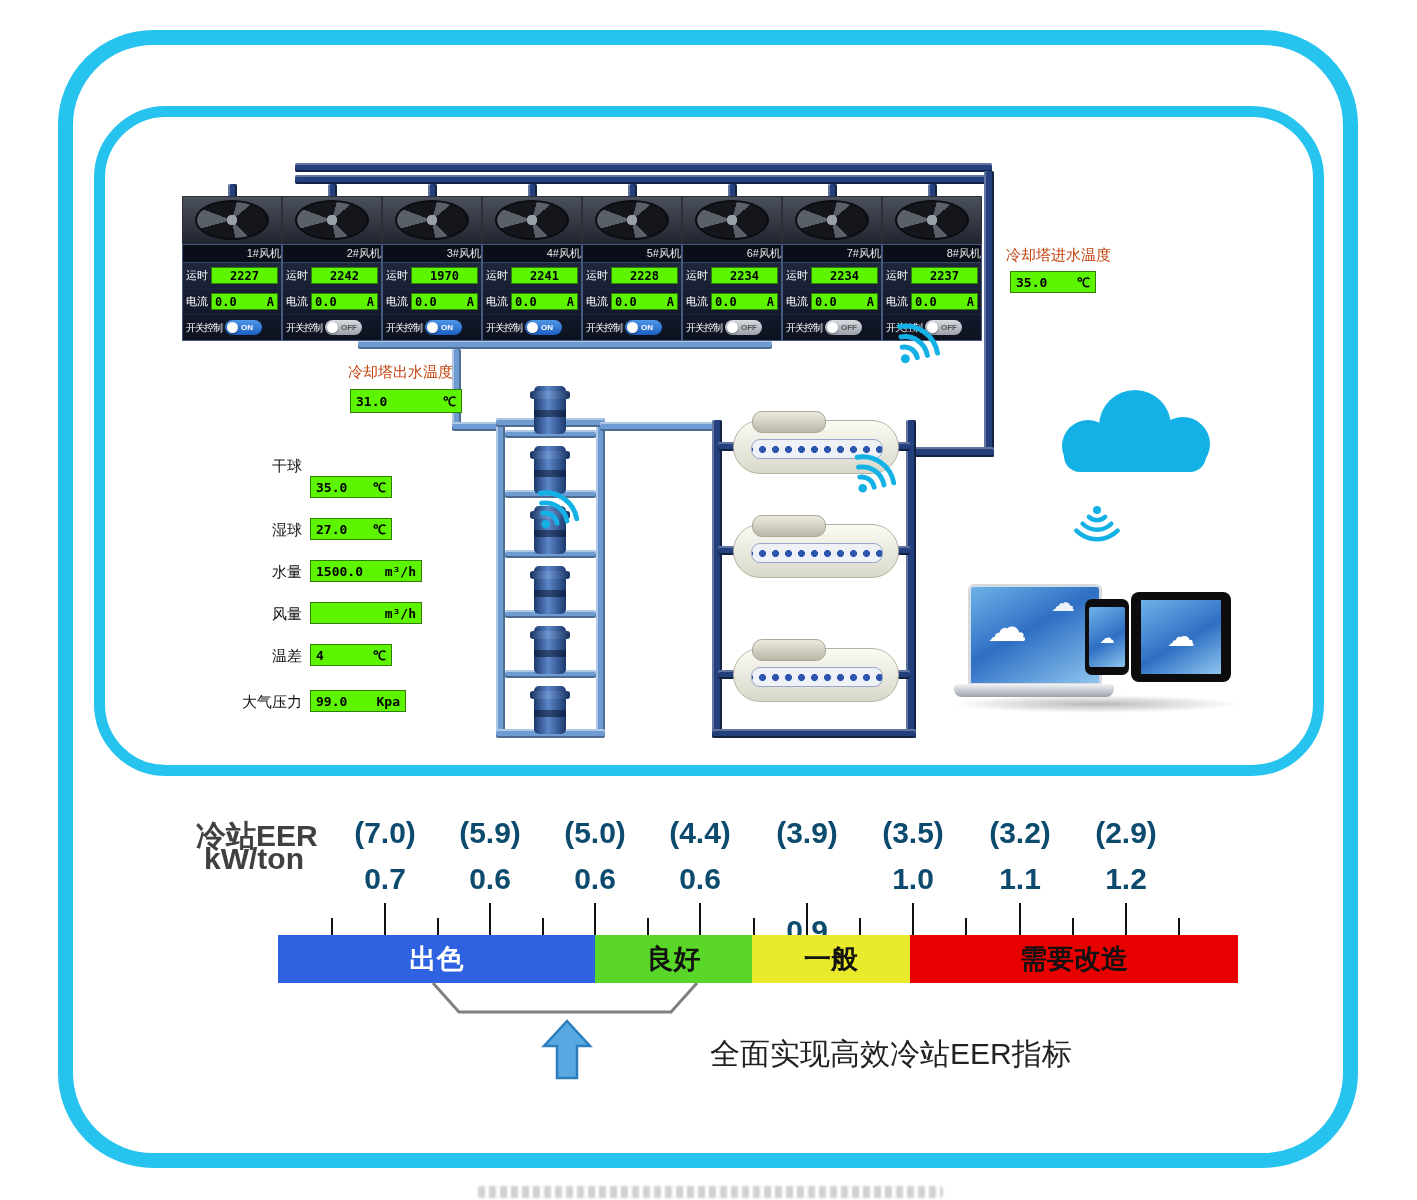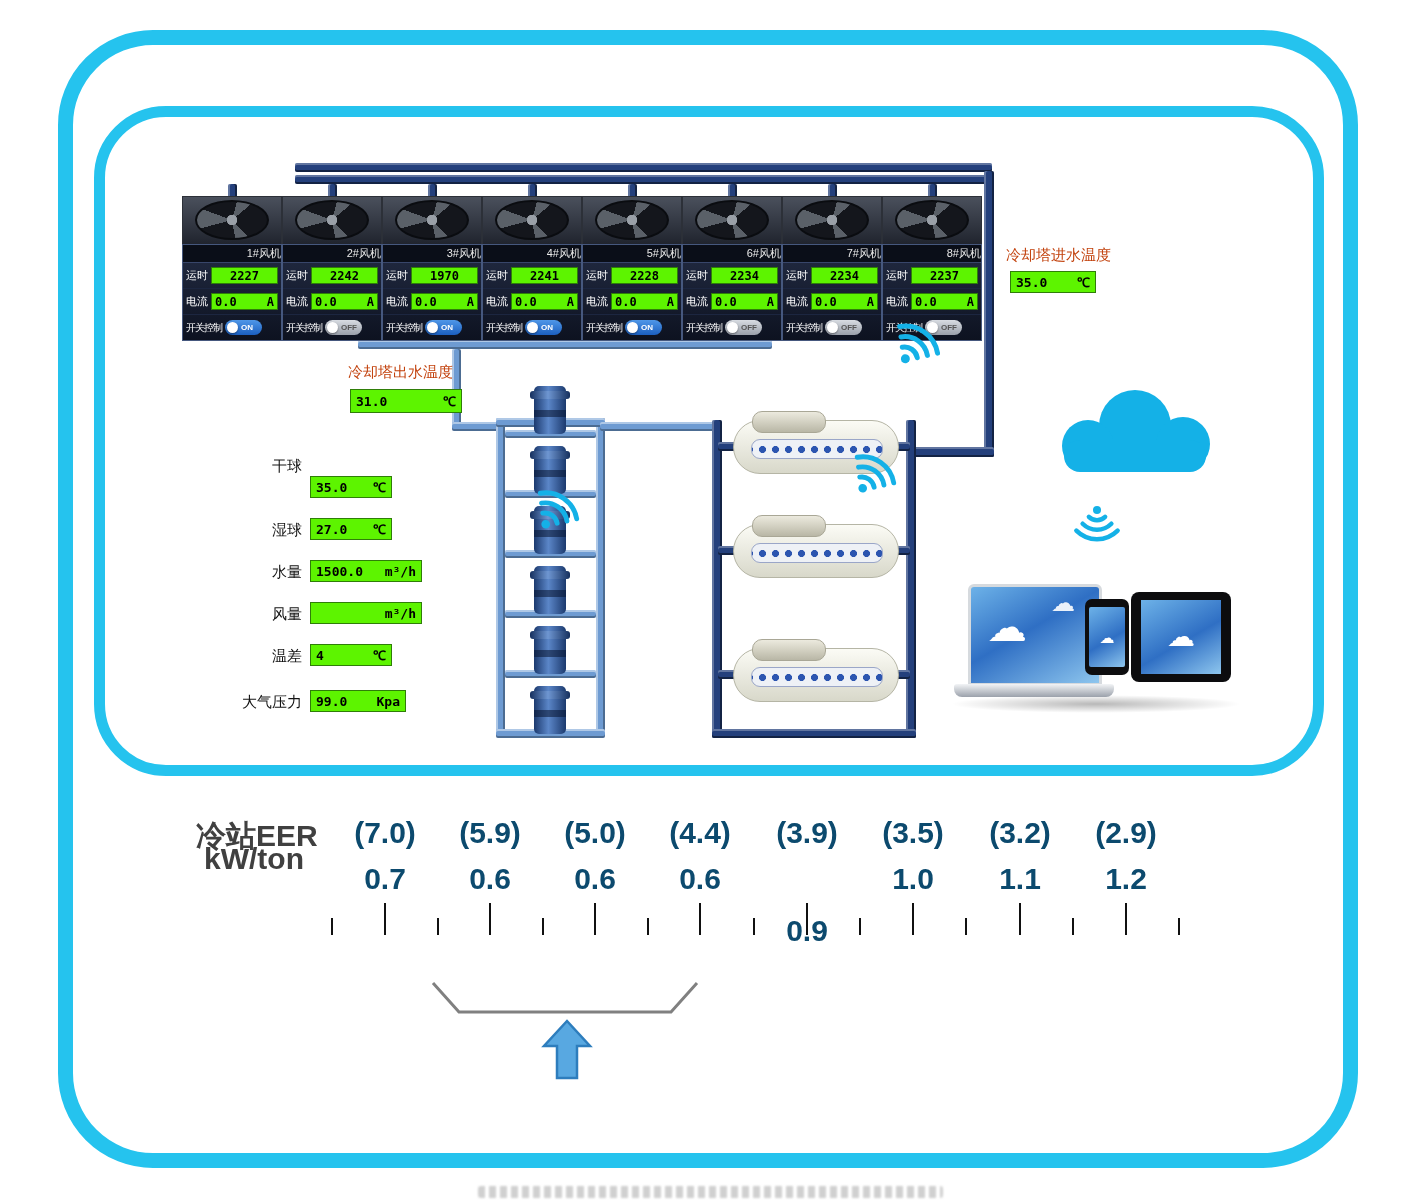--- a/index.html
+++ b/index.html
@@ -506,24 +506,39 @@
   <div class="tick" style="left:331px;top:918px;height:17px"></div>
   <div class="tick" style="left:437px;top:918px;height:17px"></div>
   <div class="tick" style="left:542px;top:918px;height:17px"></div>
   <div class="tick" style="left:647px;top:918px;height:17px"></div>
   <div class="tick" style="left:753px;top:918px;height:17px"></div>
   <div class="tick" style="left:859px;top:918px;height:17px"></div>
   <div class="tick" style="left:965px;top:918px;height:17px"></div>
   <div class="tick" style="left:1072px;top:918px;height:17px"></div>
   <div class="tick" style="left:1178px;top:918px;height:17px"></div>
 
+  <div class="bar">
+    <div class="seg" style="width: 317px; background: rgb(46, 98, 224); color: rgb(255, 255, 255);">
+        <span>出色</span>
+      </div>
+    <div class="seg" style="width: 157px; background: rgb(90, 214, 41); color: rgb(17, 17, 17);">
+        <span>良好</span>
+      </div>
+    <div class="seg" style="width: 158px; background: rgb(233, 234, 44); color: rgb(17, 17, 17);">
+        <span>一般</span>
+      </div>
+    <div class="seg" style="width: 328px; background: rgb(232, 0, 0); color: rgb(17, 17, 17);">
+        <span>需要改造</span>
+      </div>
+  </div>
 
   <svg class="abs" style="left:420px;top:980px" width="290" height="36" viewBox="0 0 290 36">
     <polyline points="13,3 39,32 251,32 277,3" fill="none" stroke="#808080" stroke-width="3"></polyline>
   </svg>
 
   <svg class="abs" style="left:537px;top:1018px" width="60" height="64" viewBox="0 0 60 64">
     <polygon points="30,3 7,28 20,28 20,60 40,60 40,28 53,28" fill="#58a8e1" stroke="#2d7dbd" stroke-width="2.5"></polygon>
   </svg>
 
+  <div class="caption">全面实现高效冷站EER指标</div>
 
   <div class="footer-strip"></div>
 </div>
 
 </body></html>

